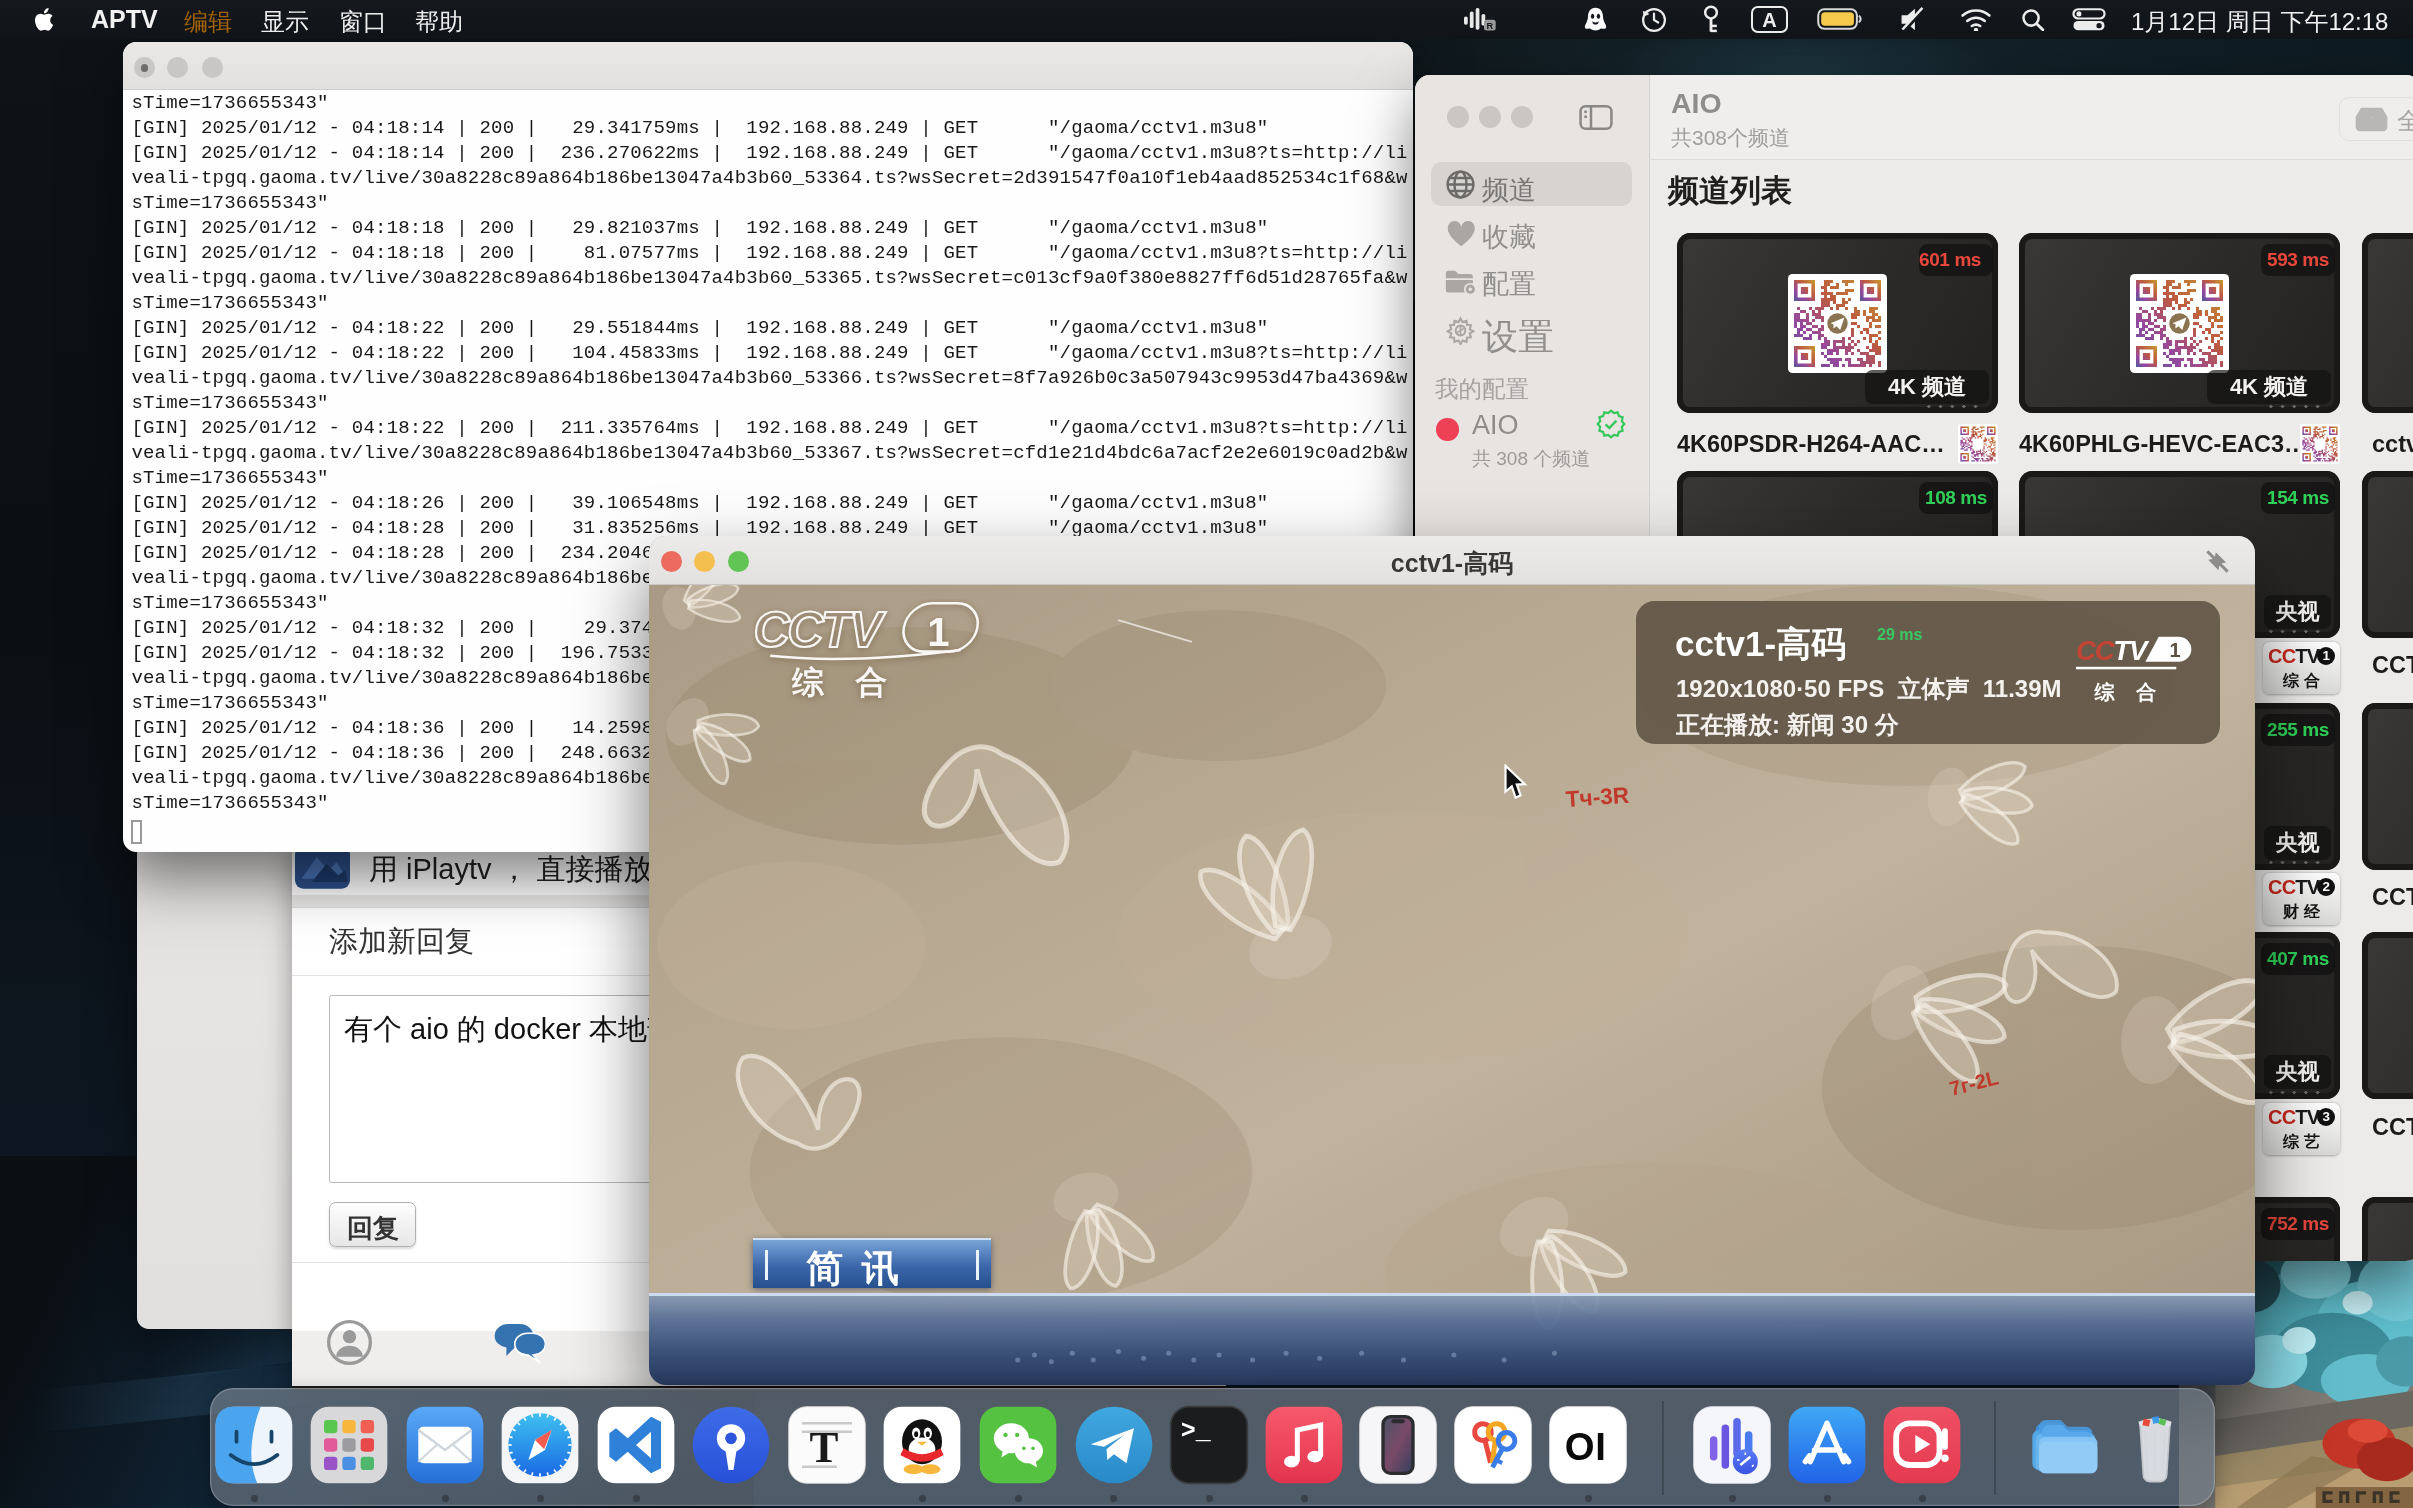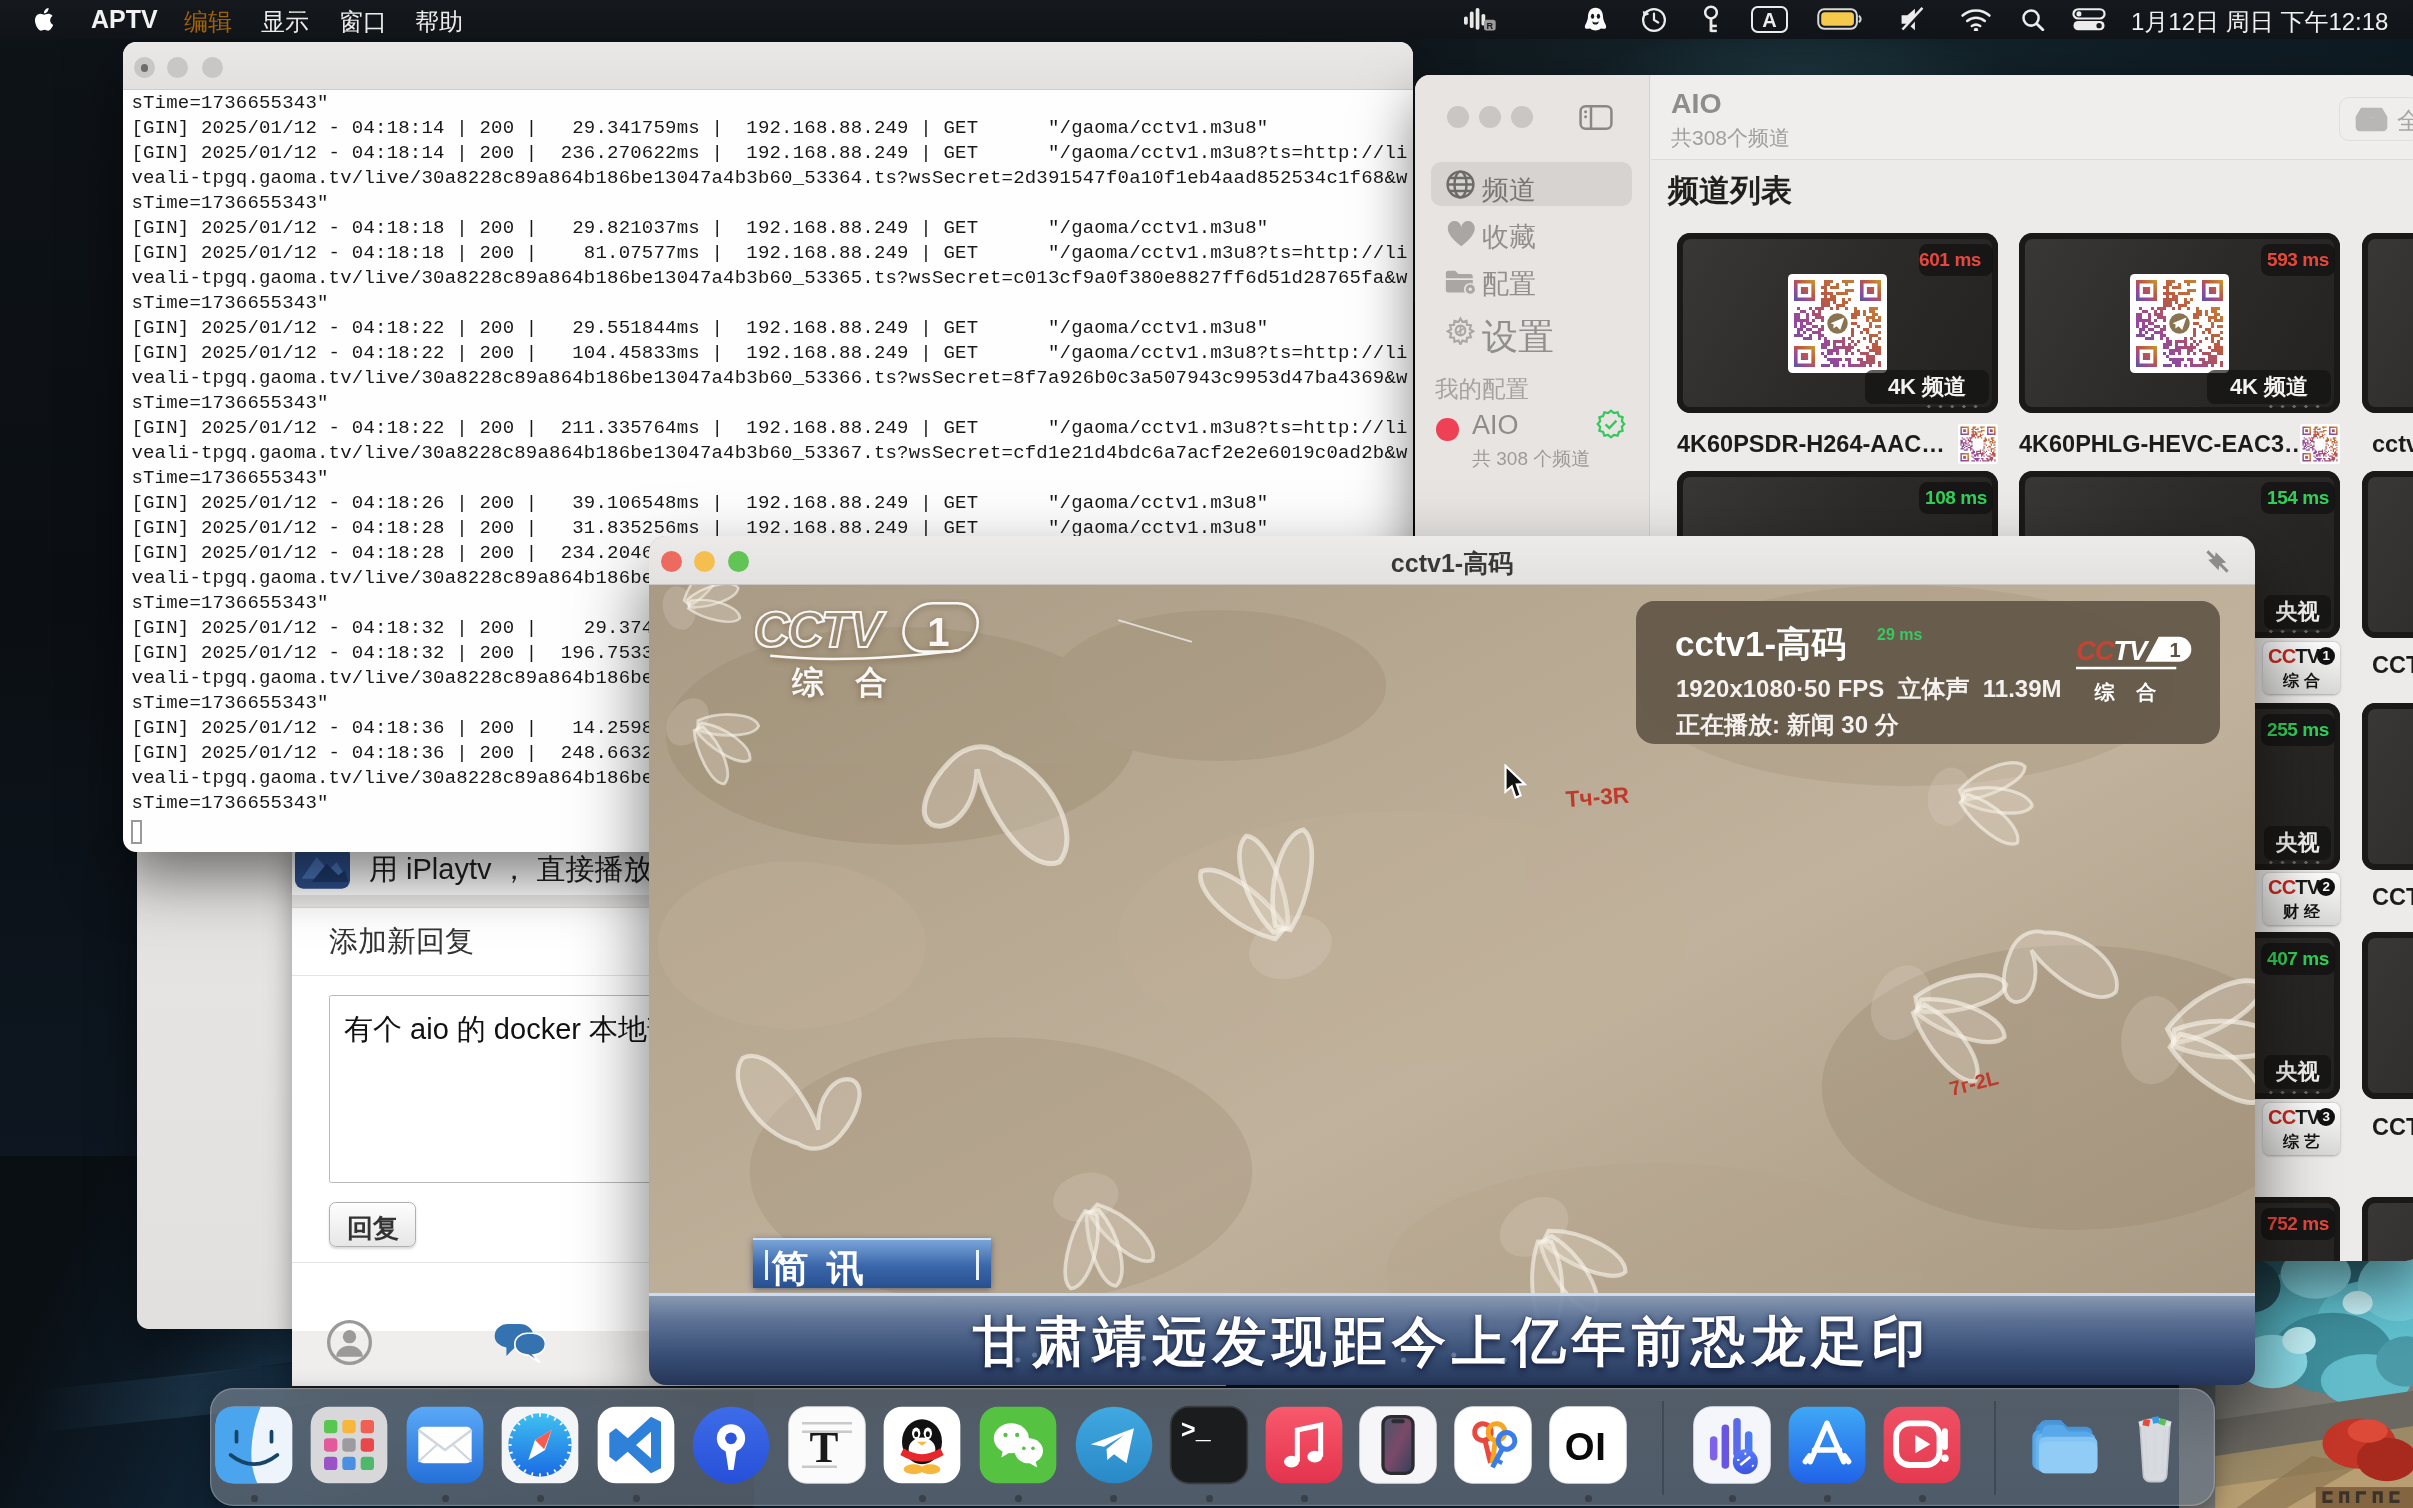--- a/index.html
+++ b/index.html
@@ -418,25 +418,24 @@
   <path d="M99 2 h24 a15 15 0 0 1 0 30 h-40z" fill="#fff"></path>
   <text x="112" y="26" font-size="24" font-weight="bold" fill="#5e5040">1</text>
   <rect x="0" y="38" width="120" height="3" fill="#fff"></rect>
   <text x="22" y="76" font-size="24" font-weight="bold" fill="#fff" letter-spacing="26">综合</text>
  </svg>
 </div>
 
 <div class="abs" style="left:104px;top:702px;width:238px;height:50px;background:linear-gradient(180deg,#79a4d8,#3a66aa 55%,#27508f);border-top:2.5px solid #cfe2f8;box-shadow:0 1.7px 6.7px rgba(0,20,60,.5)">
   <div class="abs" style="left:11.7px;top:10px;width:3.4px;height:30px;background:#eaf2fc"></div>
   <div class="abs" style="right:11.7px;top:10px;width:3.4px;height:30px;background:#eaf2fc"></div>
-  <div class="abs" style="left:0;top:4.2px;width:199px;text-align:left;font-size:37px;font-weight:bold;color:#fff;letter-spacing:18.4px;text-indent:18.4px">简讯</div>
+  <div class="abs" style="left:0;top:4.2px;width:199px;text-align:center;font-size:37px;font-weight:bold;color:#fff;letter-spacing:18.4px;text-indent:18.4px">简讯</div>
 </div>
 <div class="abs" style="left:0;top:757px;width:1606px;height:93px;background:linear-gradient(180deg,rgba(138,156,182,.92) 0%,rgba(84,108,148,.93) 30%,rgba(47,70,112,.95) 70%,rgba(32,50,88,.96) 100%)">
   <div class="abs" style="left:0;top:0;width:1606px;height:2.5px;background:rgba(220,235,255,.8)"></div>
-  <div class="abs" style="left:0;top:13.4px;width:1606px;text-align:center;font-size:54px;letter-spacing:5.9px;font-weight:bold;color:#fff;text-shadow:0 2.5px 6.7px rgba(10,20,50,.85),0 0 1.7px rgba(20,30,60,.9)">甘肃靖远发现距今上亿年前恐龙足印</div>
   <svg class="abs" style="left:352px;top:50px" width="587" height="44" viewBox="0 0 700 52" opacity=".35">
         <g fill="#bcd2ee">
           <circle cx="20" cy="20" r="3"></circle>
           <circle cx="40" cy="14" r="3"></circle>
           <circle cx="60" cy="22" r="3"></circle>
           <circle cx="85" cy="12" r="3"></circle>
           <circle cx="110" cy="20" r="3"></circle>
           <circle cx="140" cy="10" r="3"></circle>
           <circle cx="170" cy="18" r="3"></circle>
           <circle cx="200" cy="12" r="3"></circle>

